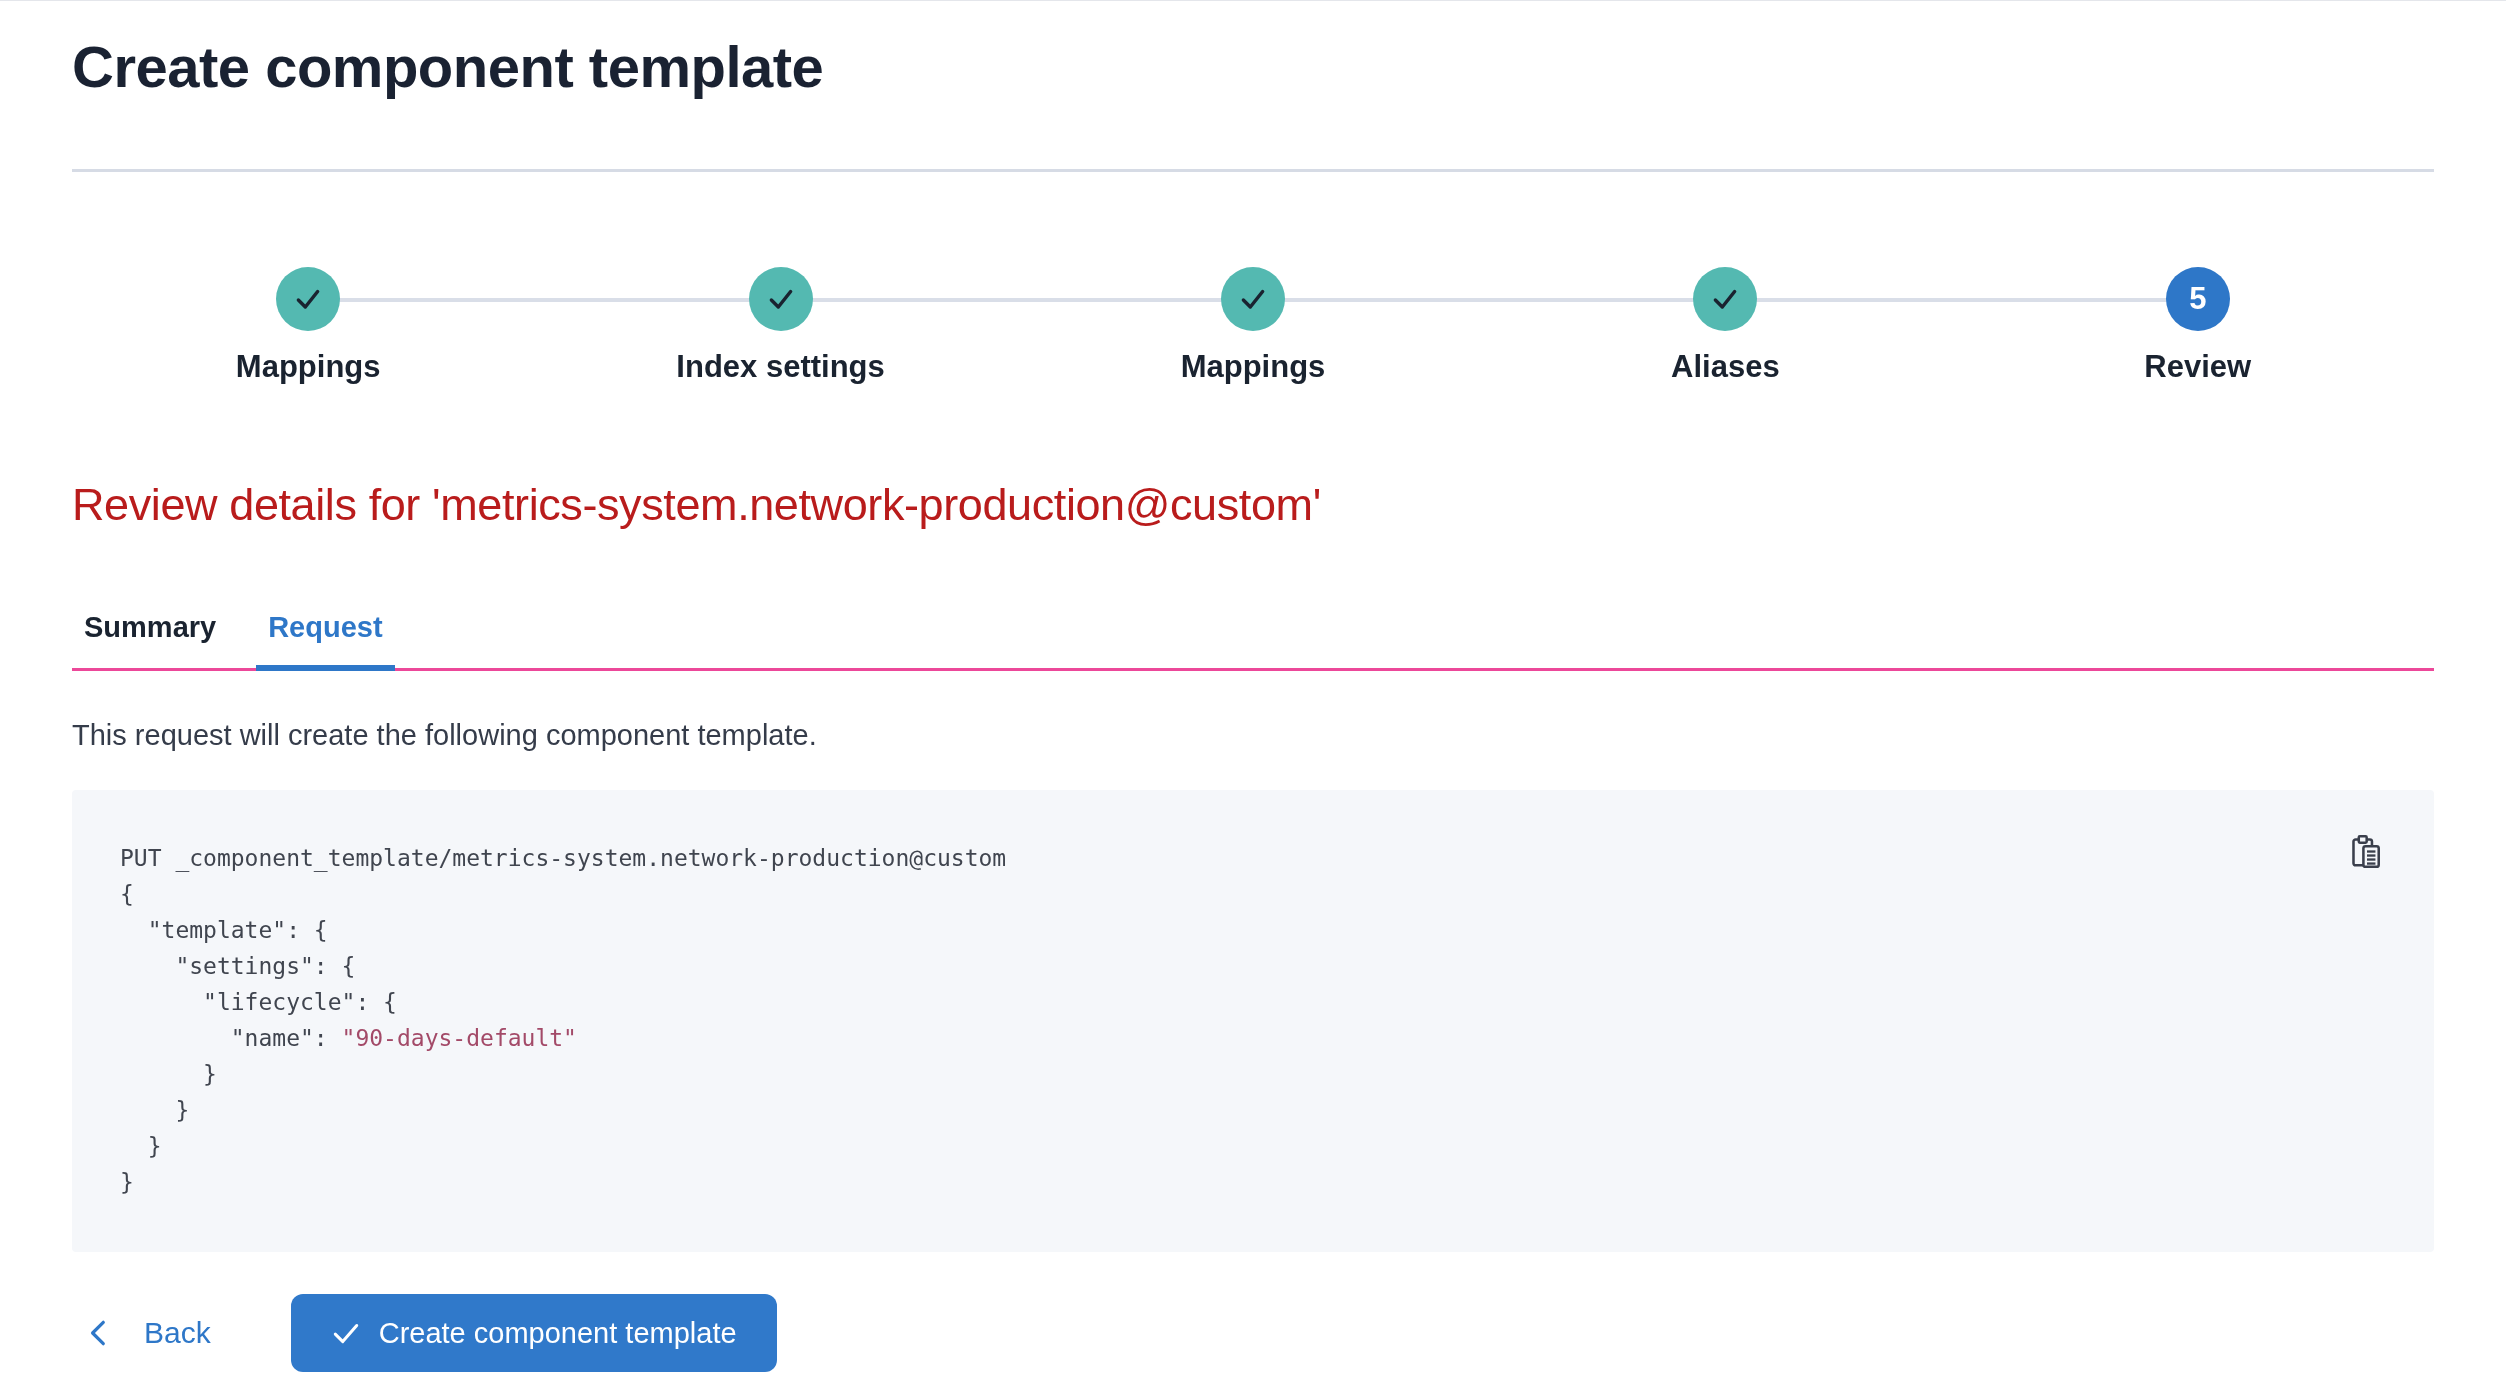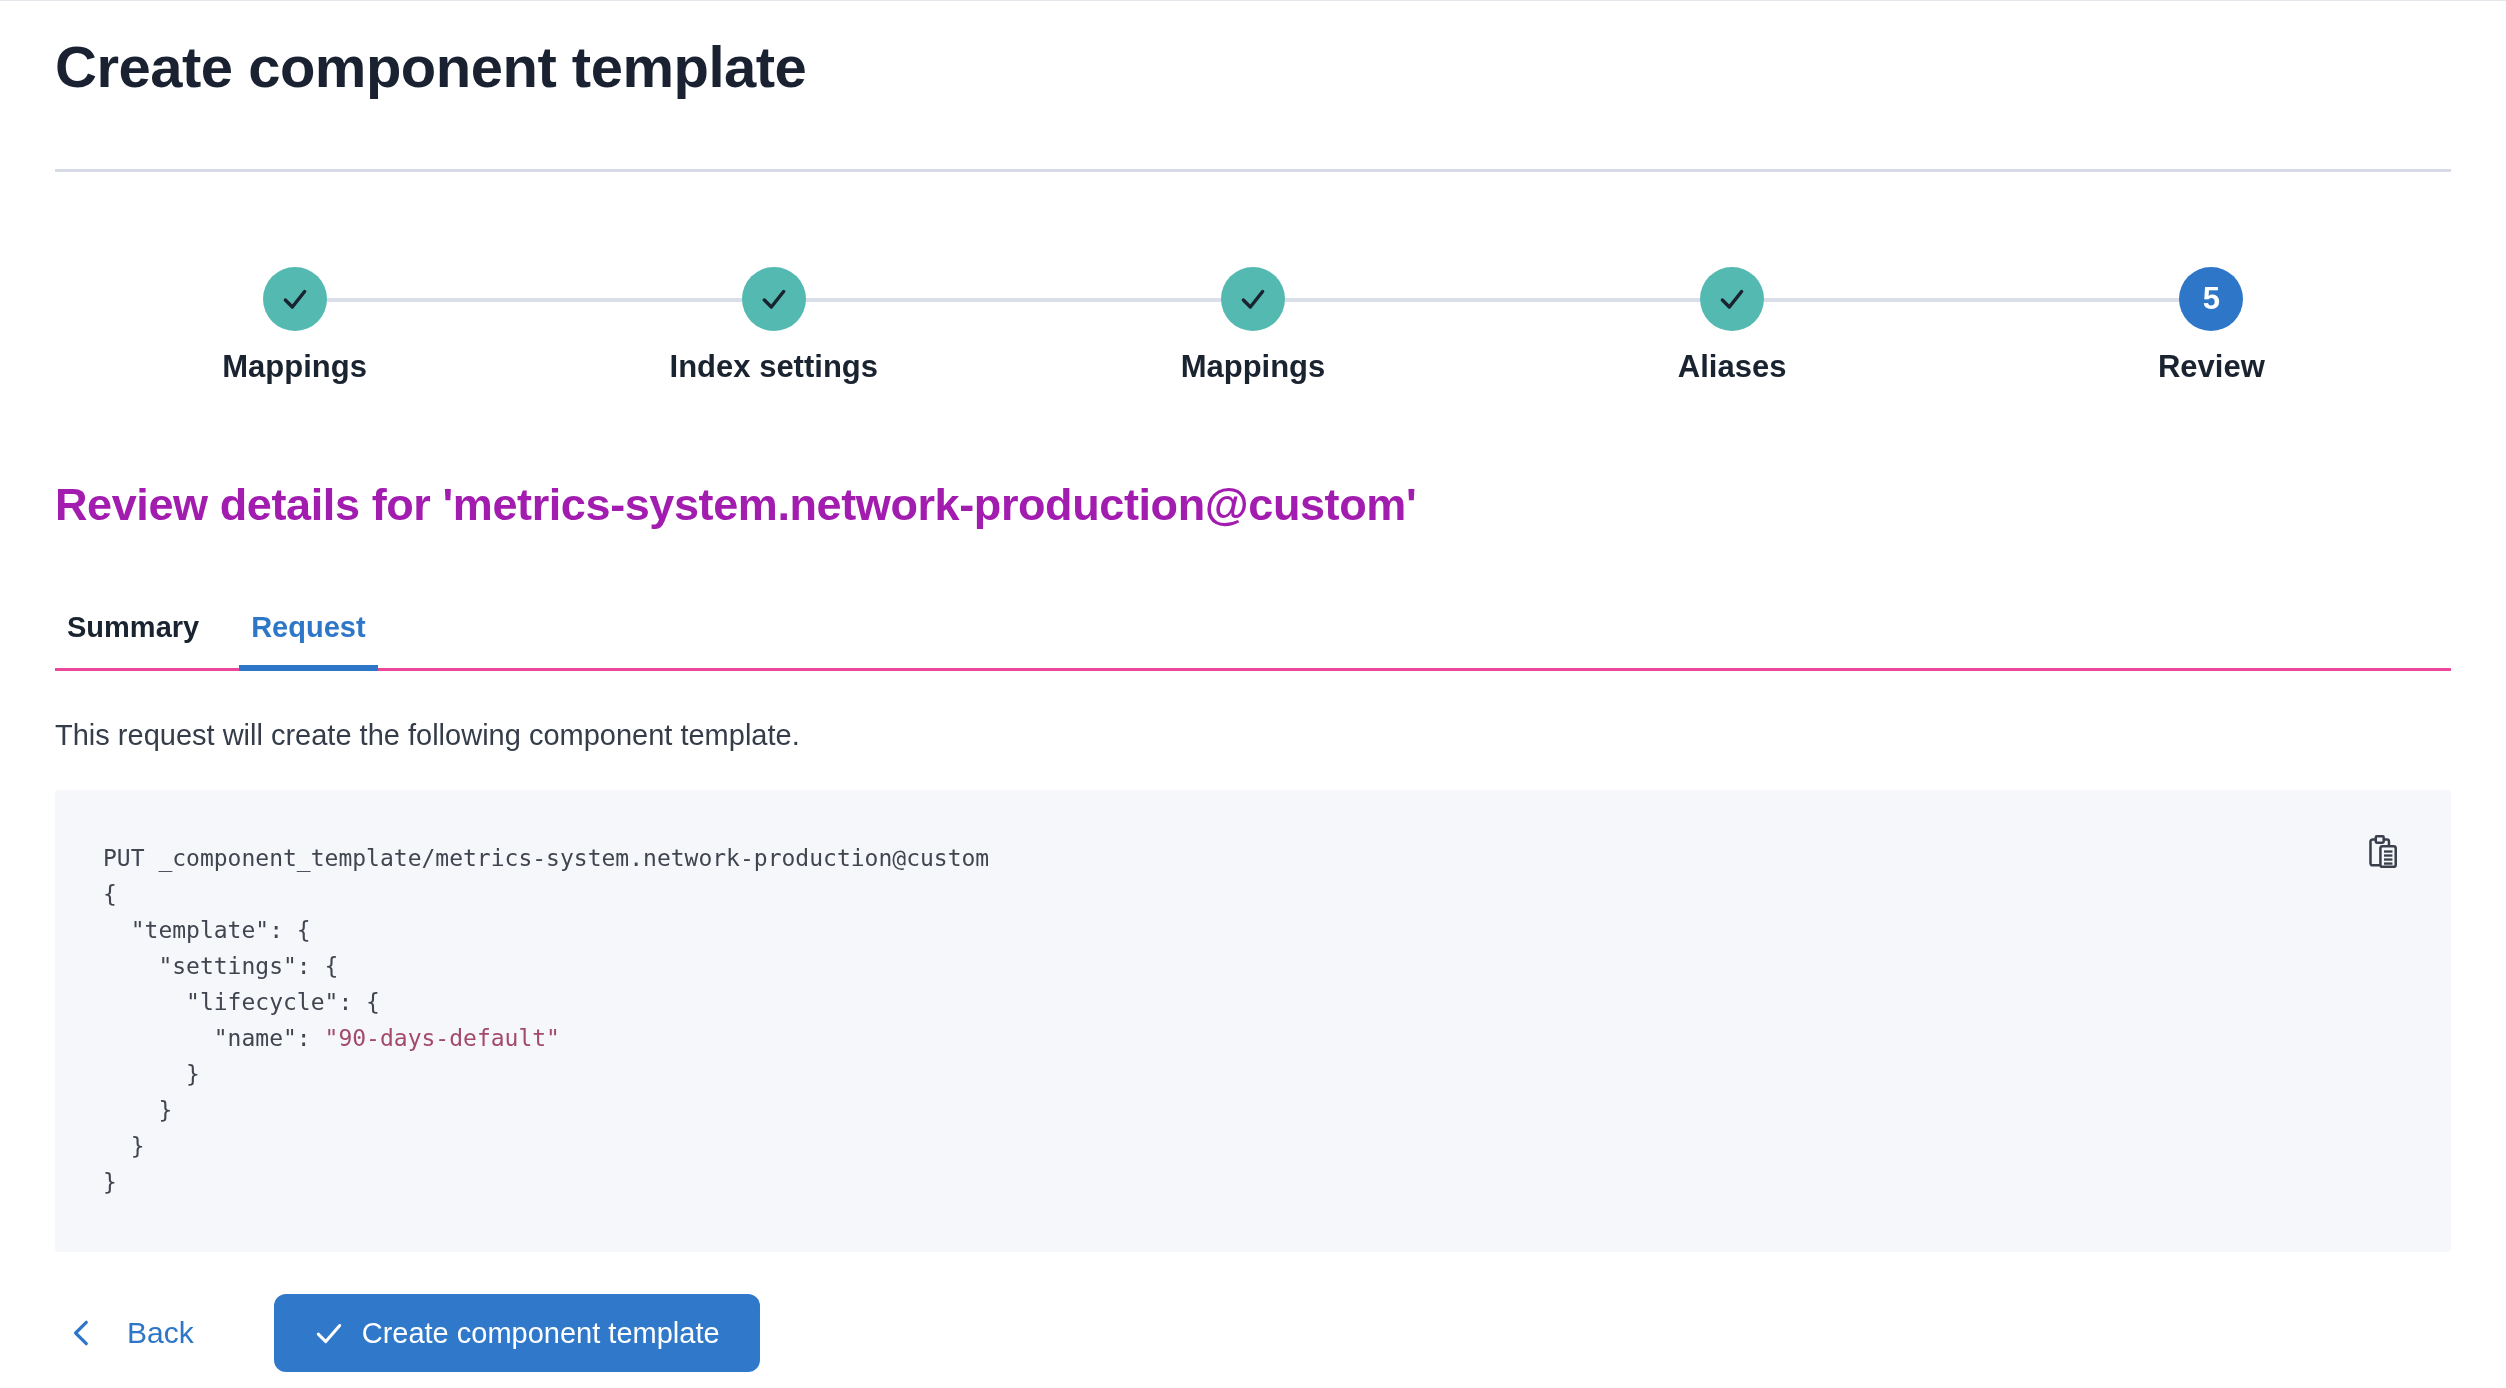--- a/index.html
+++ b/index.html
@@ -2,21 +2,21 @@
 <html><head>
 <meta charset="utf-8">
 <style>
   * { box-sizing: border-box; margin: 0; padding: 0; }
   html, body { width: 2506px; height: 1388px; background: #ffffff; overflow: hidden; }
   body {
     font-family: "Liberation Sans", sans-serif;
     color: #1d2430;
     border-top: 1px solid #e4e6eb;
   }
-  .container { padding: 0 55px; }
+  .container { padding: 0 72px; }
 
   
   h1.page-title {
     margin-top: 30px;
     font-size: 58px;
     line-height: 72px;
     font-weight: 700;
     color: #1a2232;
     letter-spacing: -0.5px;
   }
@@ -76,22 +76,22 @@
     text-decoration-thickness: 3px;
     text-underline-offset: 7px;
     cursor: pointer;
   }
 
   
   h2.review-heading {
     margin-top: 92px;
     font-size: 45px;
     line-height: 56px;
-    font-weight: 700;
-    color: #a21caf;
+    font-weight: 400;
+    color: #b91c1c;
     letter-spacing: -0.4px;
   }
 
   
   .tabs {
     margin-top: 78px;
     display: flex;
     border-bottom: 3px solid #ec4899;
   }
   .tab {

